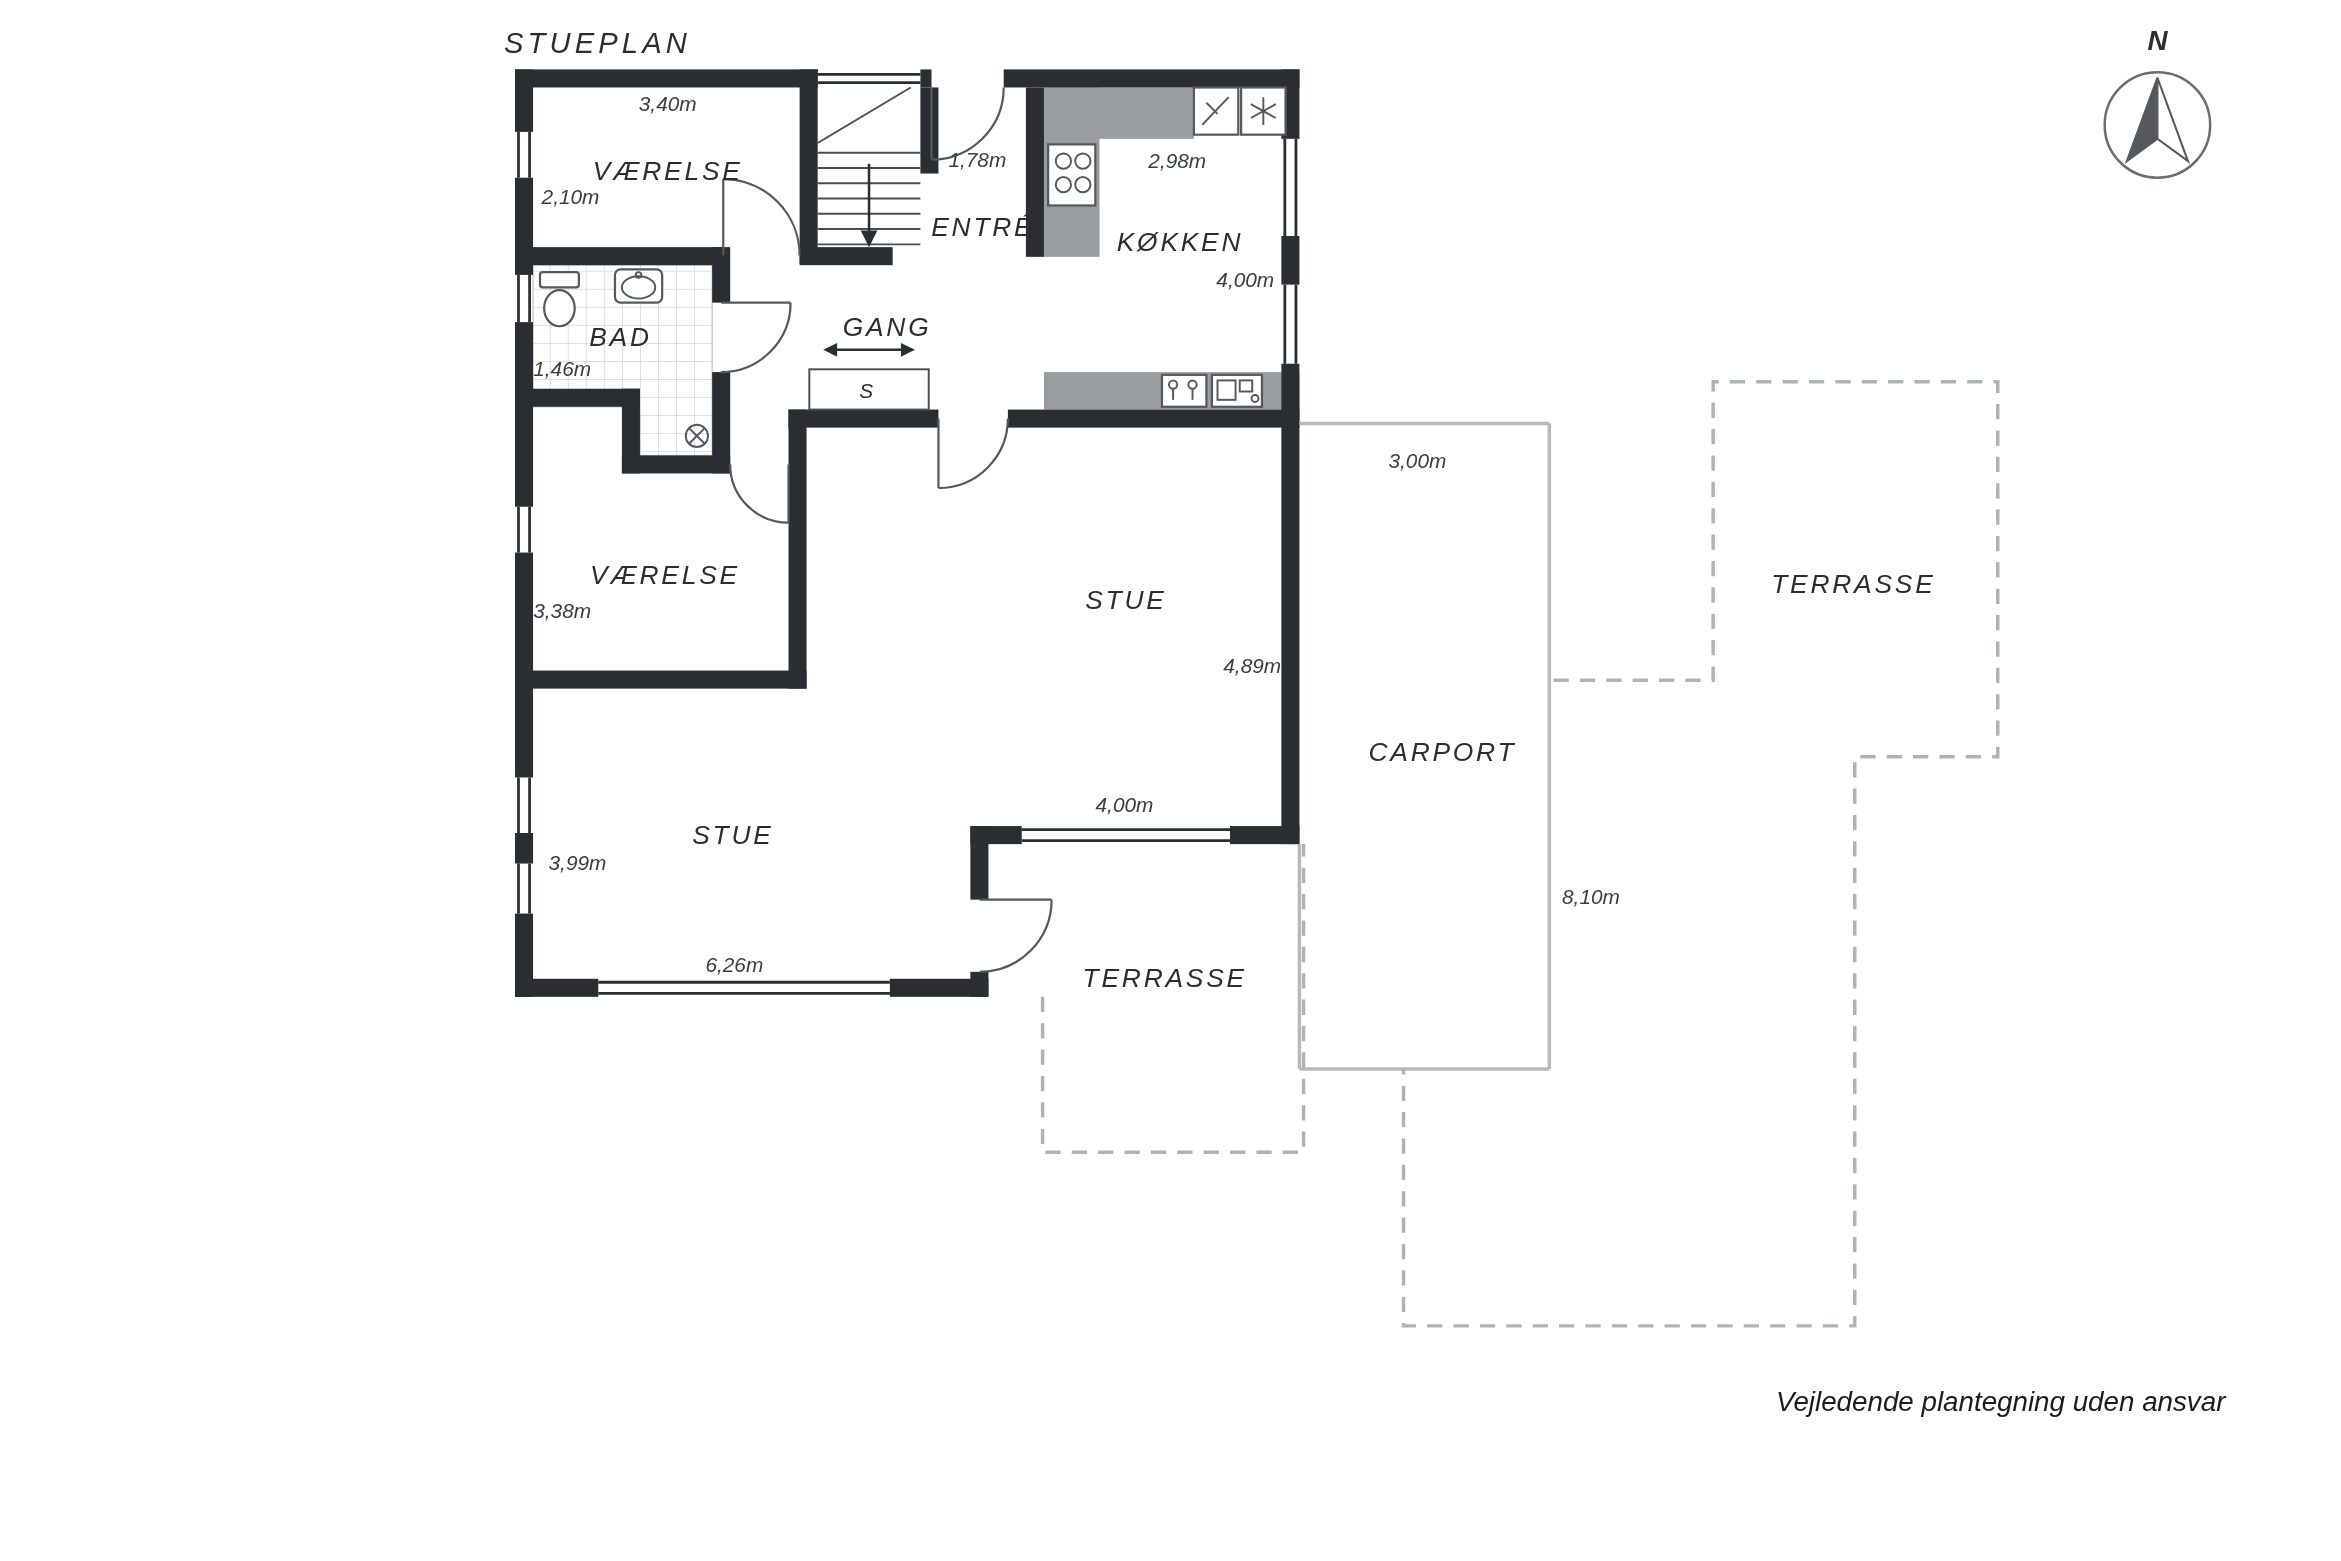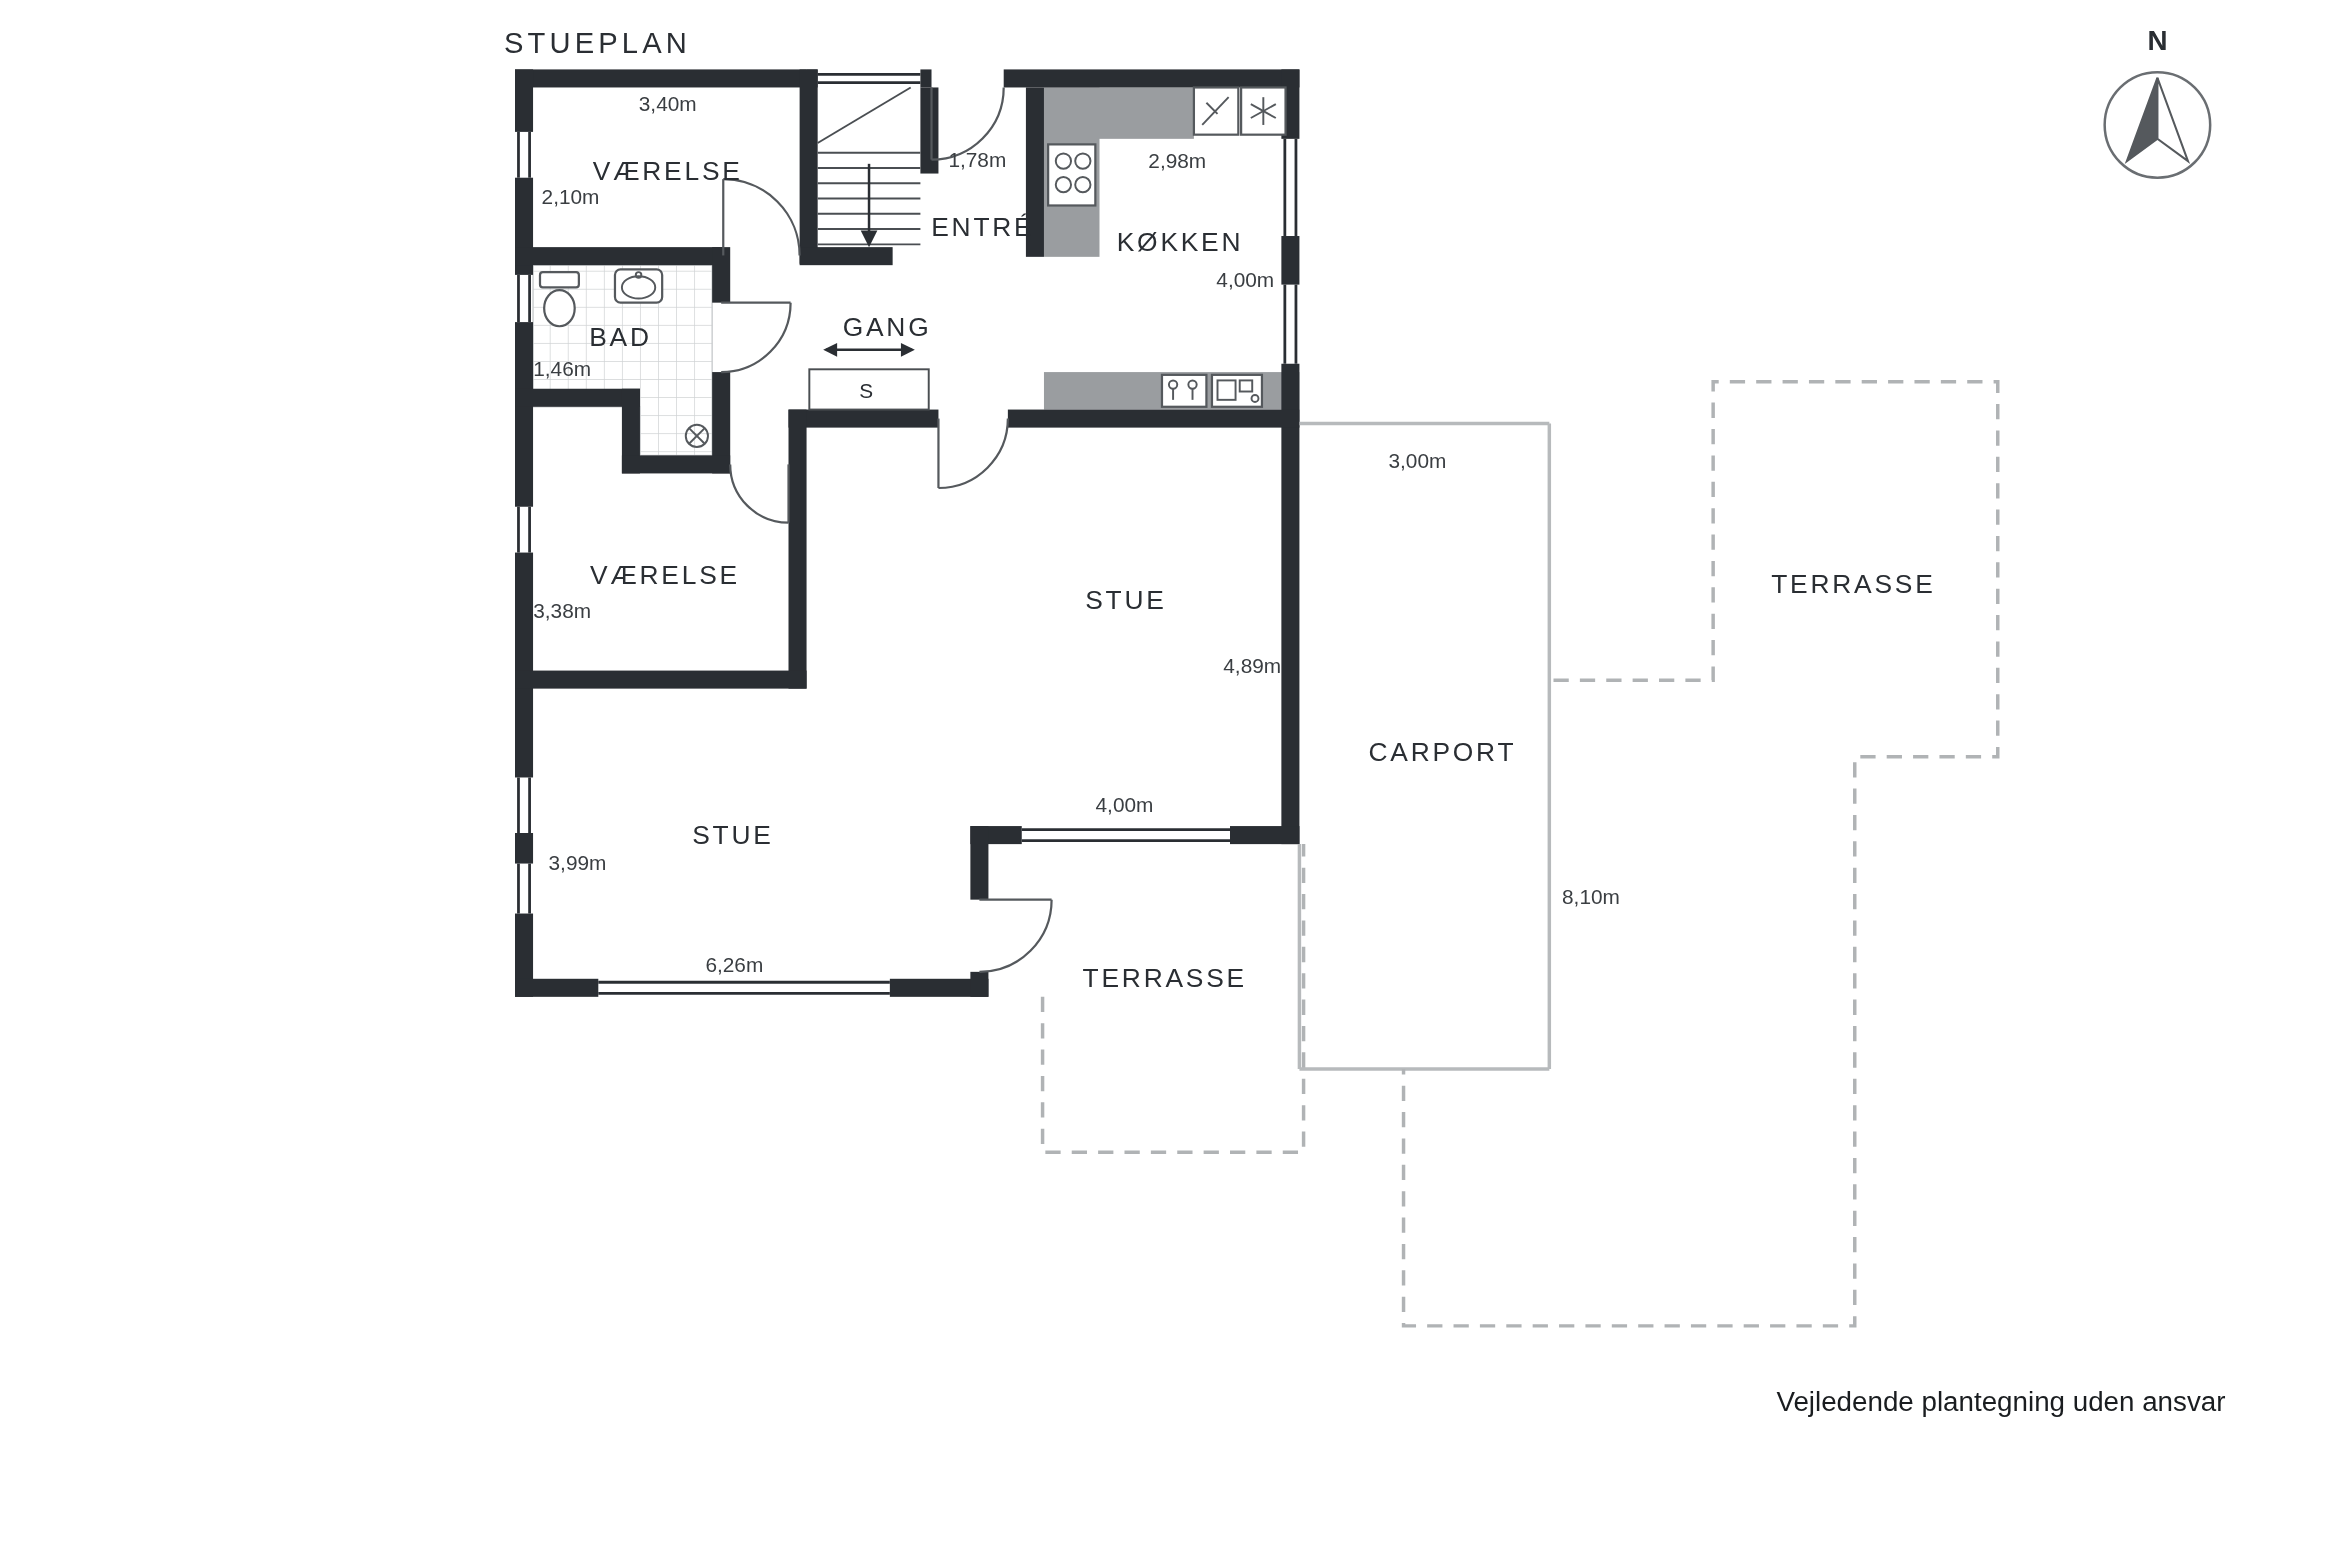--- a/index.html
+++ b/index.html
@@ -1,16 +1,16 @@
 <!DOCTYPE html>
 <html style="font-size:12.5px"><head>
 <meta charset="utf-8">
 <style>
   html,body{margin:0;padding:0;background:#ffffff;}
-  .page{position:relative;width:2342px;height:1430px;background:#ffffff;overflow:hidden;}
+  .page{position:relative;width:2342px;height:1430px;background:#ffffff;overflow:hidden;font-style:italic;}
   svg{display:block;width:100%;height:100%;}
   .title-text{font-family:"Liberation Sans",sans-serif;font-size:21px;letter-spacing:3px;fill:#2a2e33;}
   .room-label{font-family:"Liberation Sans",sans-serif;font-size:19px;letter-spacing:2px;fill:#2a2e33;text-anchor:middle;}
   .dim-label{font-family:"Liberation Sans",sans-serif;font-size:15px;fill:#3a3e42;text-anchor:middle;}
   .closet-label{font-family:"Liberation Sans",sans-serif;font-size:15px;fill:#2a2e33;text-anchor:middle;}
   .north-label{font-family:"Liberation Sans",sans-serif;font-size:20px;font-weight:bold;fill:#2a2e33;text-anchor:middle;}
   .disclaimer-text{font-family:"Liberation Sans",sans-serif;font-size:20px;fill:#1a1d20;text-anchor:end;}
   .wall{fill:#2a2e33;}
   .win{stroke:#2a2e33;stroke-width:2;}
   .doorarc{fill:none;stroke:#55595d;stroke-width:1.6;}

